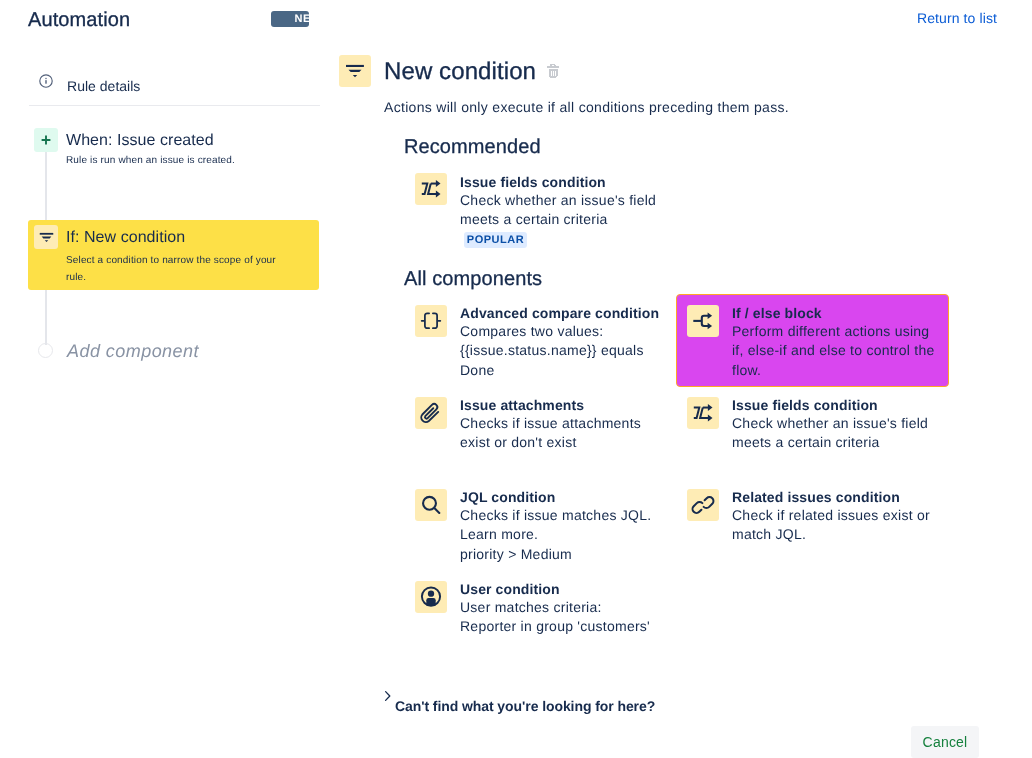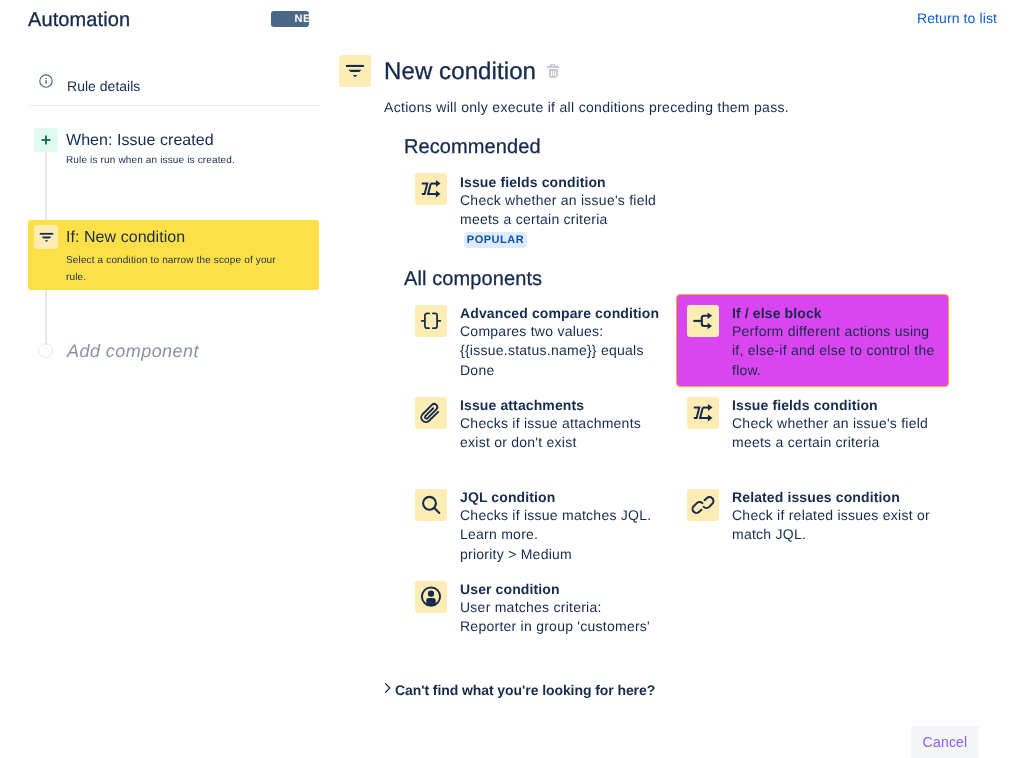--- a/index.html
+++ b/index.html
@@ -154,25 +154,26 @@
     line-height:16px; text-align:center;
   }
   .expander {
     position:absolute; left:48px; top:681px;
     display:flex; align-items:center; gap:3px;
     cursor:pointer;
   }
   .expander .label {
     font-size:14px; font-weight:700; color:#172b4d; line-height:18px;
     letter-spacing:-0.08px;
+    margin-top:16px;
   }
   .cancel-btn {
     position:absolute; left:911px; top:726px;
     width:68px; height:32px;
-    background:#f4f5f7; color:#8b5cf6;
+    background:#f4f5f7; color:#15803d;
     letter-spacing:0.2px;
     border:none; border-radius:3px;
     font-family:"Liberation Sans", sans-serif;
     font-size:14px; line-height:20px;
     cursor:pointer;
     display:flex; align-items:center; justify-content:center;text-align:center;
   }
 </style>
 </head>
 <body>

